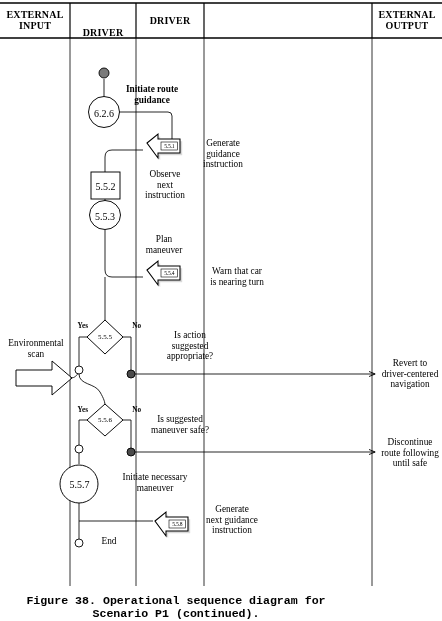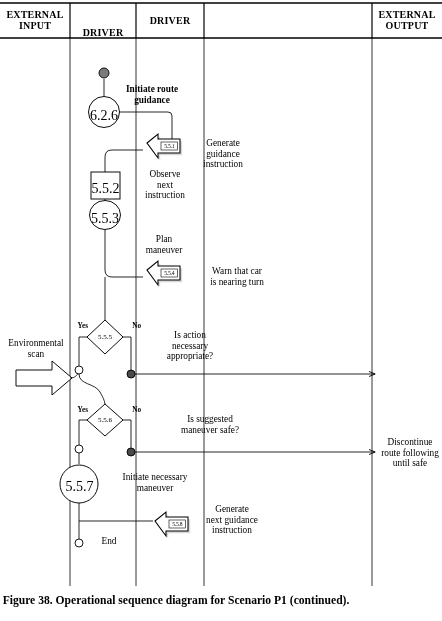--- a/index.html
+++ b/index.html
@@ -17,33 +17,33 @@
     font-weight:bold;font-size:10px;
     text-align:center;line-height:11px;
     letter-spacing:.2px;
   }
   .lbl{
     font-family:"Liberation Serif", serif;
     font-size:9.3px;line-height:10.6px;text-align:center;
   }
   .node-num{
     font-family:"Liberation Serif", serif;
-    font-size:14px;text-align:center;
+    font-size:10px;text-align:center;
   }
   .arrow-num{
     font-family:"Liberation Serif", serif;
     font-size:5.6px;text-align:center;letter-spacing:-.2px;
   }
   .yn{
     font-family:"Liberation Serif", serif;
     font-weight:bold;font-size:7.2px;text-align:right;
   }
   .caption{
     position:absolute;left:0;top:594px;width:352px;
-    font-family:Liberation Serif, serif;
+    font-family:Liberation Mono, monospace;
     font-weight:bold;font-size:11.6px;text-align:center;
   }
   .abs{position:absolute;}
 </style>
 </head>
 <body>
 
 <div id="diagram-root">
 
   <svg id="osd" viewBox="0 0 442 621">
@@ -197,36 +197,39 @@
 next
 instruction</div>
 
   <div class="abs lbl" style="left:128px;top:234px;width:72px;white-space:pre-line;">Plan
 maneuver</div>
 
   <div class="abs lbl" style="left:190px;top:266px;width:94px;white-space:pre-line;">Warn that car
 is nearing turn</div>
 
   <div class="abs lbl" style="left:142px;top:330px;width:96px;white-space:pre-line;">Is action
-necessary
+suggested
 appropriate?</div>
 
-  <div class="abs lbl" style="left:158px;top:414px;width:104px;white-space:pre-line;">Is suggested
+  <div class="abs lbl" style="left:128px;top:414px;width:104px;white-space:pre-line;">Is suggested
 maneuver safe?</div>
 
   <div class="abs lbl" style="left:100px;top:472px;width:110px;white-space:pre-line;">Initiate necessary
 maneuver</div>
 
   <div class="abs lbl" style="left:186px;top:504px;width:92px;white-space:pre-line;">Generate
 next guidance
 instruction</div>
 
   <div class="abs lbl" style="left:2px;top:338px;width:68px;white-space:pre-line;">Environmental
 scan</div>
 
+  <div class="abs lbl" style="left:378px;top:358px;width:64px;white-space:pre-line;">Revert to
+driver-centered
+navigation</div>
 
   <div class="abs lbl" style="left:378px;top:437px;width:64px;white-space:pre-line;">Discontinue
 route following
 until safe</div>
 
   <div class="abs lbl" style="left:92px;top:536px;width:34px;">End</div>
 
   <div class="caption">Figure 38.  Operational sequence diagram for Scenario P1 (continued).</div>
 
 </div>

